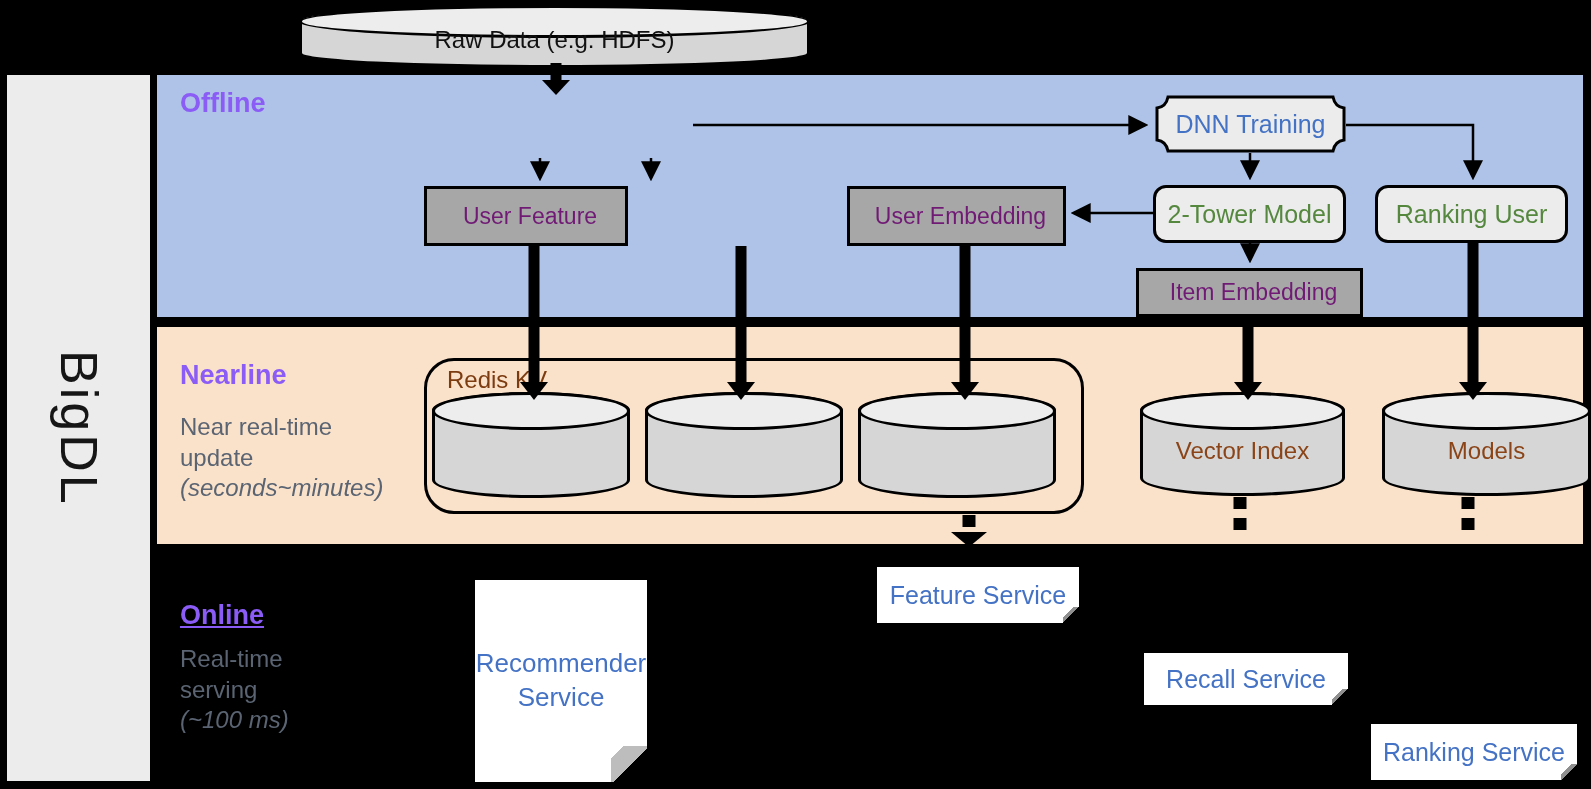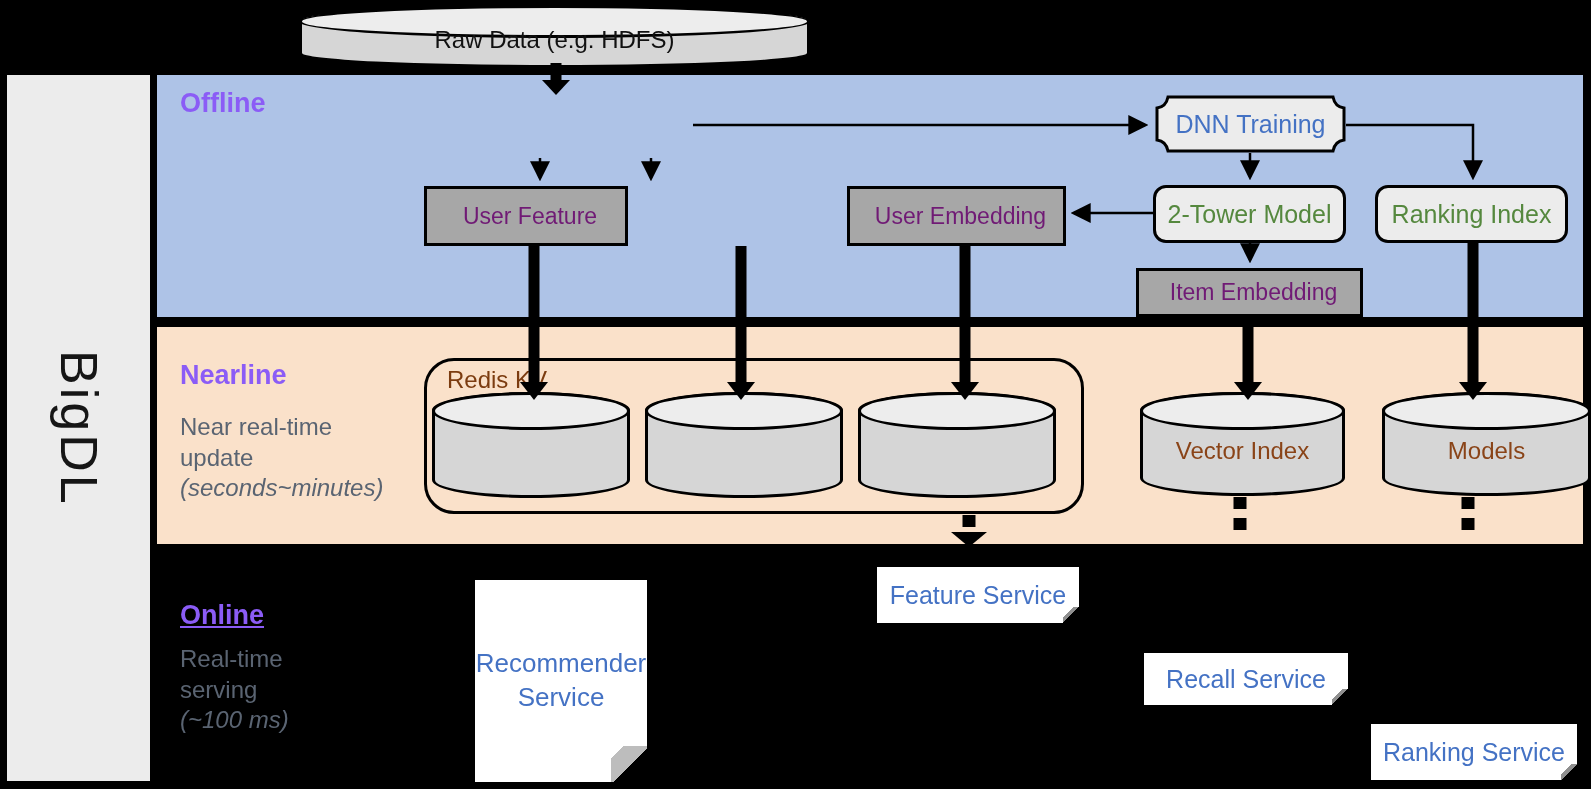--- a/index.html
+++ b/index.html
@@ -110,21 +110,21 @@
     <span>User Feature</span>
   </div>
   <div class="abs box-gray" style="left:847px;top:186px;width:219px;height:60px;">
     <span>User Embedding</span>
   </div>
 
   <div class="abs box-round" style="left:1153px;top:185px;width:193px;height:58px;">
     <span>2-Tower Model</span>
   </div>
   <div class="abs box-round" style="left:1375px;top:185px;width:193px;height:58px;">
-    <span>Ranking Index</span>
+    <span>Ranking User</span>
   </div>
 
   <div class="abs box-gray" style="left:1136px;top:268px;width:227px;height:49px;">
     <span>Item Embedding</span>
   </div>
 
   <div class="abs doc" style="left:475px;top:580px;width:172px;height:202px;">
     <span>Recommender Service</span>
   </div>
   <div class="abs svc" style="left:877px;top:567px;width:202px;height:56px;">

